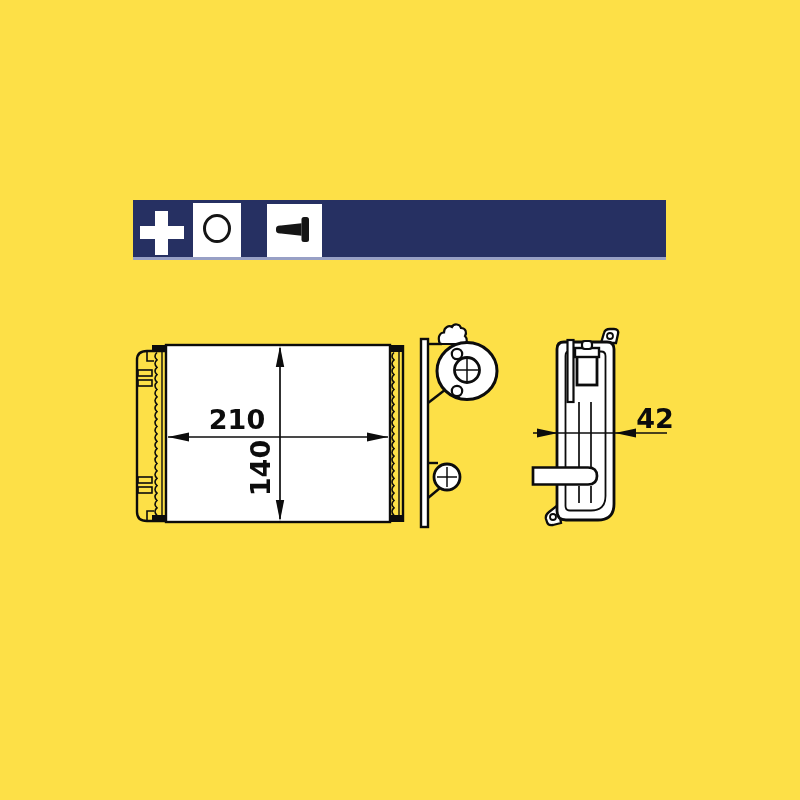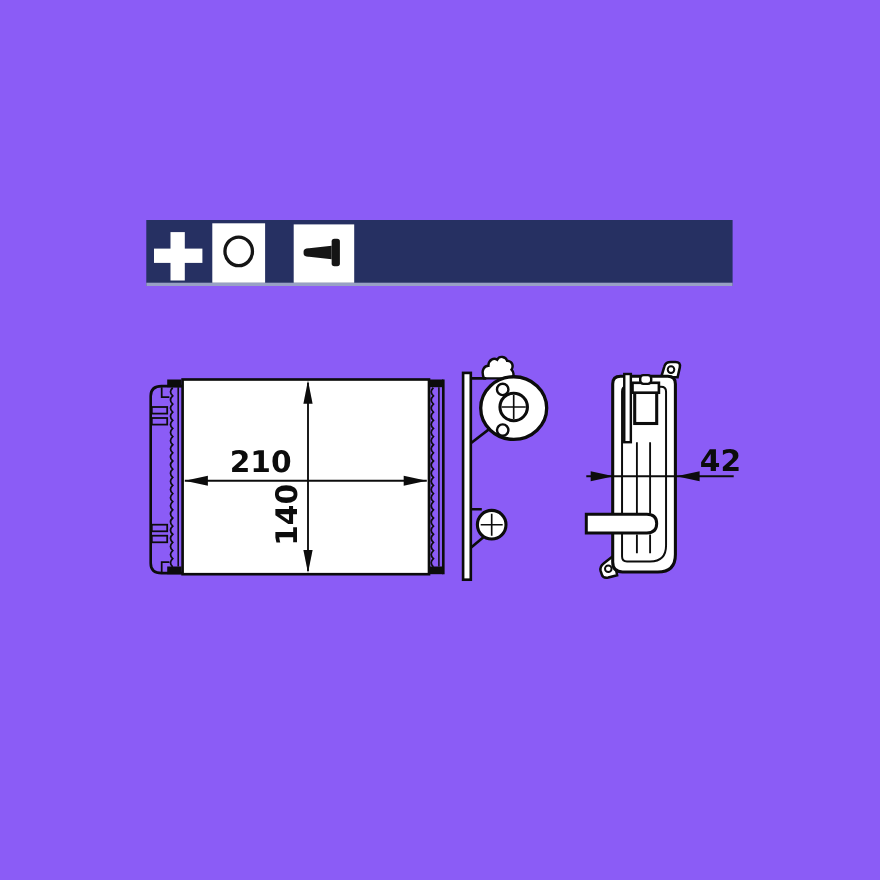--- a/index.html
+++ b/index.html
@@ -1,16 +1,16 @@
 <!DOCTYPE html>
 <html><head>
 <meta charset="utf-8">
 <style>
   html,body{margin:0;padding:0;background:#ffffff;}
-  .stage{position:relative;width:800px;height:800px;background:#8b5cf6;overflow:hidden;
+  .stage{position:relative;width:800px;height:800px;background:#fde047;overflow:hidden;
          font-family:"DejaVu Sans","Liberation Sans",sans-serif;}
   
   .toolbar{position:absolute;left:133px;top:200px;width:533px;height:57px;
            background:#263062;border-bottom:3px solid #98a0c5;}
   .tb-btn{position:absolute;}
   .tb-plus{left:6px;top:10px;width:46px;height:46px;}
   .tb-plus .ph{position:absolute;left:1px;top:16px;width:44px;height:13px;background:#ffffff;}
   .tb-plus .pv{position:absolute;left:16px;top:1px;width:13px;height:44px;background:#ffffff;}
   .tb-box{background:#ffffff;}
   .tb-ring{left:60px;top:3px;width:48px;height:54px;}

